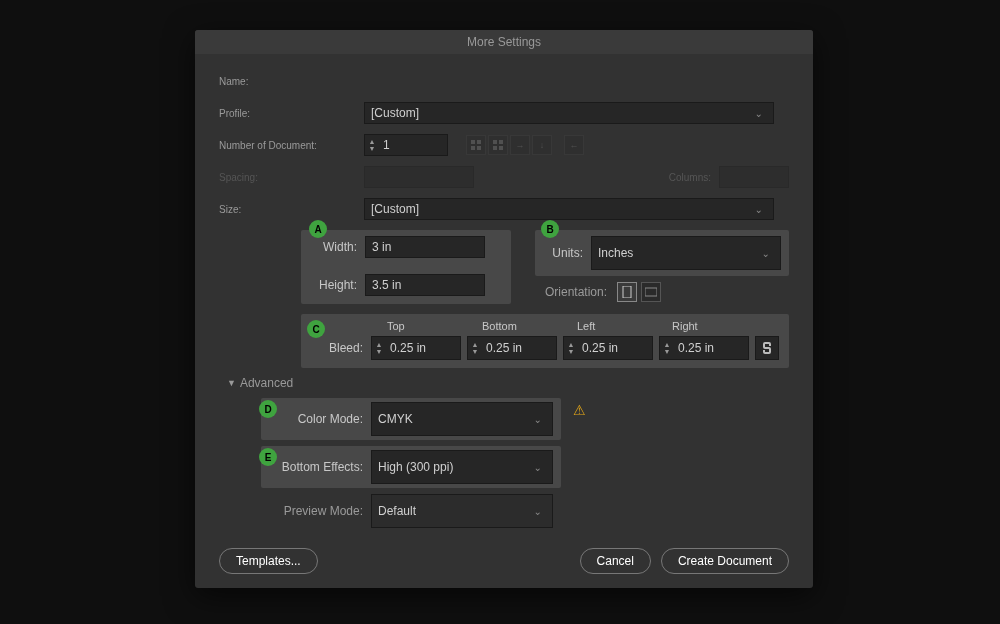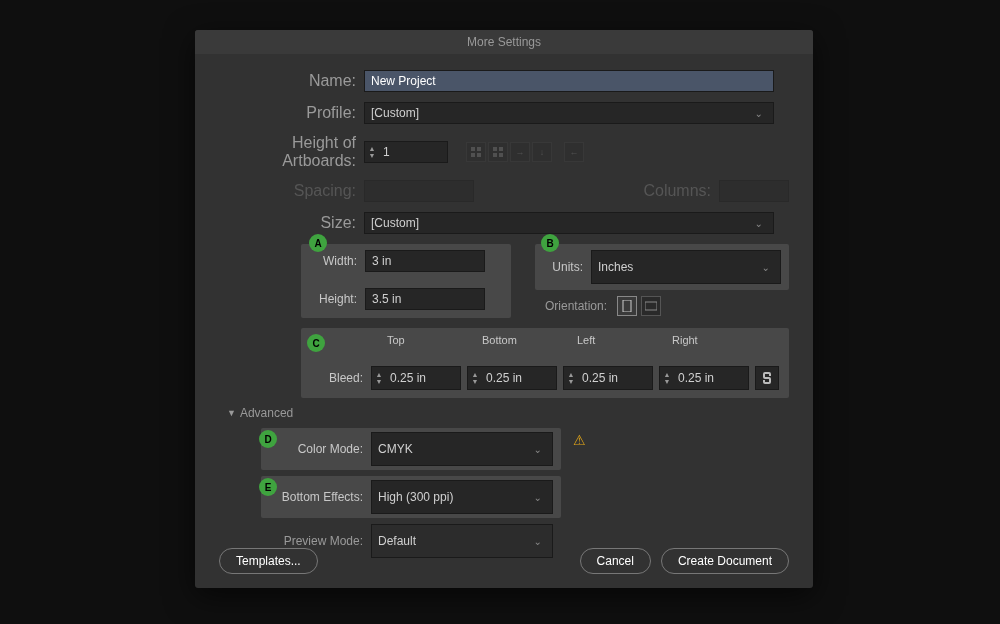--- a/index.html
+++ b/index.html
@@ -36,24 +36,24 @@
       position: relative;
     }
     .row {
       display: flex;
       align-items: center;
       margin-bottom: 10px;
       min-height: 22px;
     }
     .label {
       width: 145px;
-      text-align: right;
+      text-align: left;
       padding-right: 8px;
       color: #9a9a9a;
-      font-size: 16px;
+      font-size: 10px;
     }
     .label.dim { color: #555; }
     .field {
       background: #262626;
       border: 1px solid #1a1a1a;
       color: #d0d0d0;
       padding: 3px 6px;
       font-size: 12px;
       height: 22px;
     }
@@ -116,21 +116,21 @@
       border-radius: 50%;
       color: #000;
       font-size: 10px;
       font-weight: bold;
       display: flex;
       align-items: center;
       justify-content: center;
       z-index: 10;
     }
     .dim-col { display: flex; align-items: center; margin-bottom: 16px; }
-    .bleed-headers { display: flex; margin-bottom: 20px; }
+    .bleed-headers { display: flex; margin-bottom: 4px; }
     .bleed-headers span { width: 95px; text-align: left; padding-left: 14px; font-size: 11px; color: #c8c8c8; }
     .bleed-inputs { display: flex; align-items: center; gap: 6px; }
     .bleed-stepper {
       display: flex;
       align-items: center;
       background: #262626;
       border: 1px solid #1a1a1a;
       height: 24px;
       width: 90px;
     }
@@ -221,33 +221,32 @@
 </head>
 <body>
 
 <div class="dialog">
   <div class="titlebar">More Settings</div>
 
   <div class="content">
 
     <div class="row">
       <div class="label">Name:</div>
-      <input class="field wide selected" value="New Project" style="">
     </div>
 
     <div class="row">
       <div class="label">Profile:</div>
       <div class="field dropdown">
         <span class="dropdown-val">[Custom]</span>
         <span class="chev">⌄</span>
       </div>
     </div>
 
     <div class="row">
-      <div class="label">Height of Artboards:</div>
+      <div class="label">Number of Document:</div>
       <div class="stepper" style="width:84px;">
         <div class="stepper-btns">
             <span>▲</span>
             <span>▼</span>
           </div>
         <input value="1" style="">
       </div>
       <div style="width:18px;"></div>
       <div class="arrange-group">
         <div class="arrange-btn">

